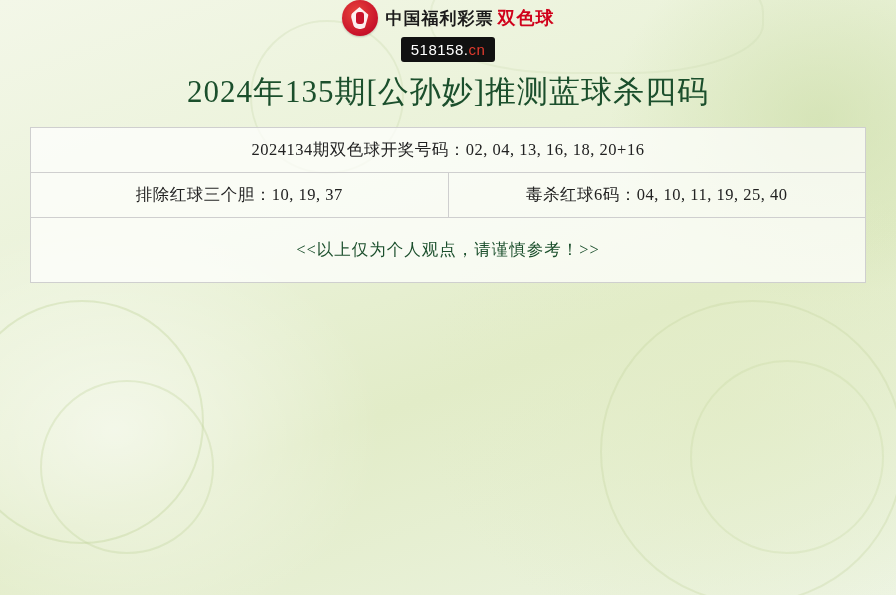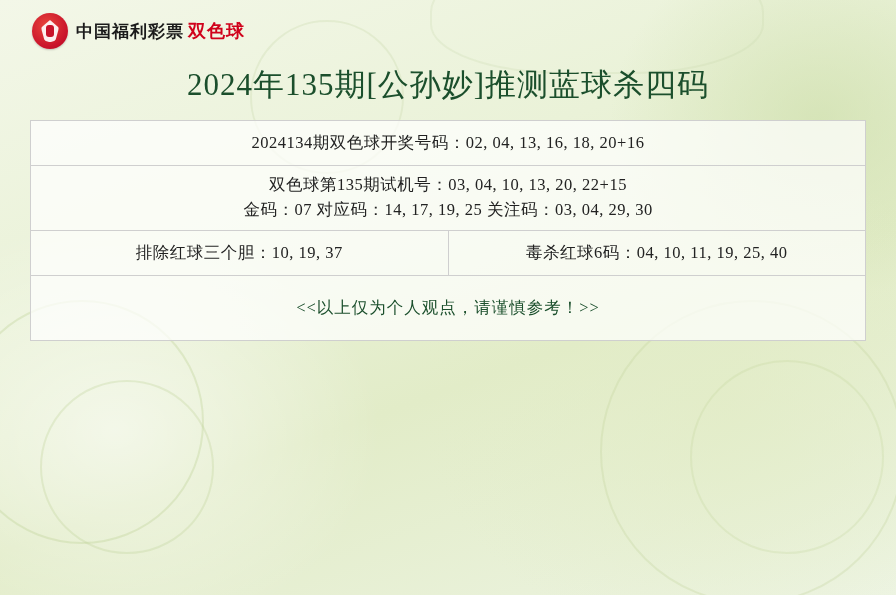--- a/index.html
+++ b/index.html
@@ -35,24 +35,25 @@
   .deco.d2 { width: 170px; height: 170px; left: 40px; top: 380px; border-color: rgba(190,210,150,0.3); }
   .deco.d3 { width: 300px; height: 300px; left: 600px; top: 300px; border-color: rgba(190,210,150,0.28); }
   .deco.d4 { width: 190px; height: 190px; left: 690px; top: 360px; border-color: rgba(190,210,150,0.25); }
   .deco.d5 { width: 150px; height: 150px; left: 250px; top: 20px; border-color: rgba(200,216,170,0.3); }
   .deco.d6 { width: 330px; height: 120px; left: 430px; top: -50px; border-color: rgba(200,216,170,0.25); border-radius: 50% 50% 40% 40%; }
 
   
   .header {
     position: relative;
     height: 62px;
-    padding: 0 32px;
+    padding: 0 16px;
     display: flex;
     align-items: center;
     justify-content: space-between;
+    flex-direction: column;
   }
   .brand {
     display: flex;
     align-items: center;
     gap: 8px;
   }
   .brand-logo {
     width: 36px;
     height: 36px;
     border-radius: 50%;
@@ -103,21 +104,21 @@
   }
   .site-tag .dom { color: #e23b2e; }
 
   
   .title {
     position: relative;
     text-align: center;
     font-size: 31px;
     color: #1b4f2c;
     letter-spacing: 1px;
-    margin: 2px 0 14px 0;
+    margin: 9px 0 14px 0;
     font-family: "Liberation Serif", "DejaVu Serif", serif;
   }
 
   
   .tbl-wrap {
     position: relative;
     margin: 0 30px;
   }
   table.info {
     width: 836px;
@@ -156,40 +157,31 @@
   <div class="deco d6"></div>
 
   <div class="header">
     <div class="brand">
       <div class="brand-logo"></div>
       <div>
         <span class="brand-text-cn">中国福利彩票</span>
         <span class="brand-text-red">双色球</span>
       </div>
     </div>
+    <div class="site-tag"><span>518158.</span><span class="dom">cn</span></div>
   </div>
 
   <div class="title">2024年135期[公孙妙]推测蓝球杀四码</div>
 
   <div class="tbl-wrap">
     <table class="info">
       <tbody>
           <tr>
         <td colspan="2">
           <span class="lbl">2024134期双色球开奖号码：</span><span class="val">02, 04, 13, 16, 18, 20+16</span>
-        </td>
-      </tr>
-      <tr>
-        <td colspan="2" class="tall">
-          <div>
-            <span class="lbl">双色球第135期试机号：</span><span class="val">03, 04, 10, 13, 20, 22+15</span>
-          </div>
-          <div>
-            <span class="lbl">金码：07 对应码：</span><span class="val">14, 17, 19, 25 关注码：03, 04, 29, 30</span>
-          </div>
         </td>
       </tr>
       <tr>
         <td>
           <span class="lbl">排除红球三个胆：</span><span class="val">10, 19, 37</span>
         </td>
         <td>
           <span class="lbl">毒杀红球6码：</span><span class="val">04, 10, 11, 19, 25, 40</span>
         </td>
       </tr>

